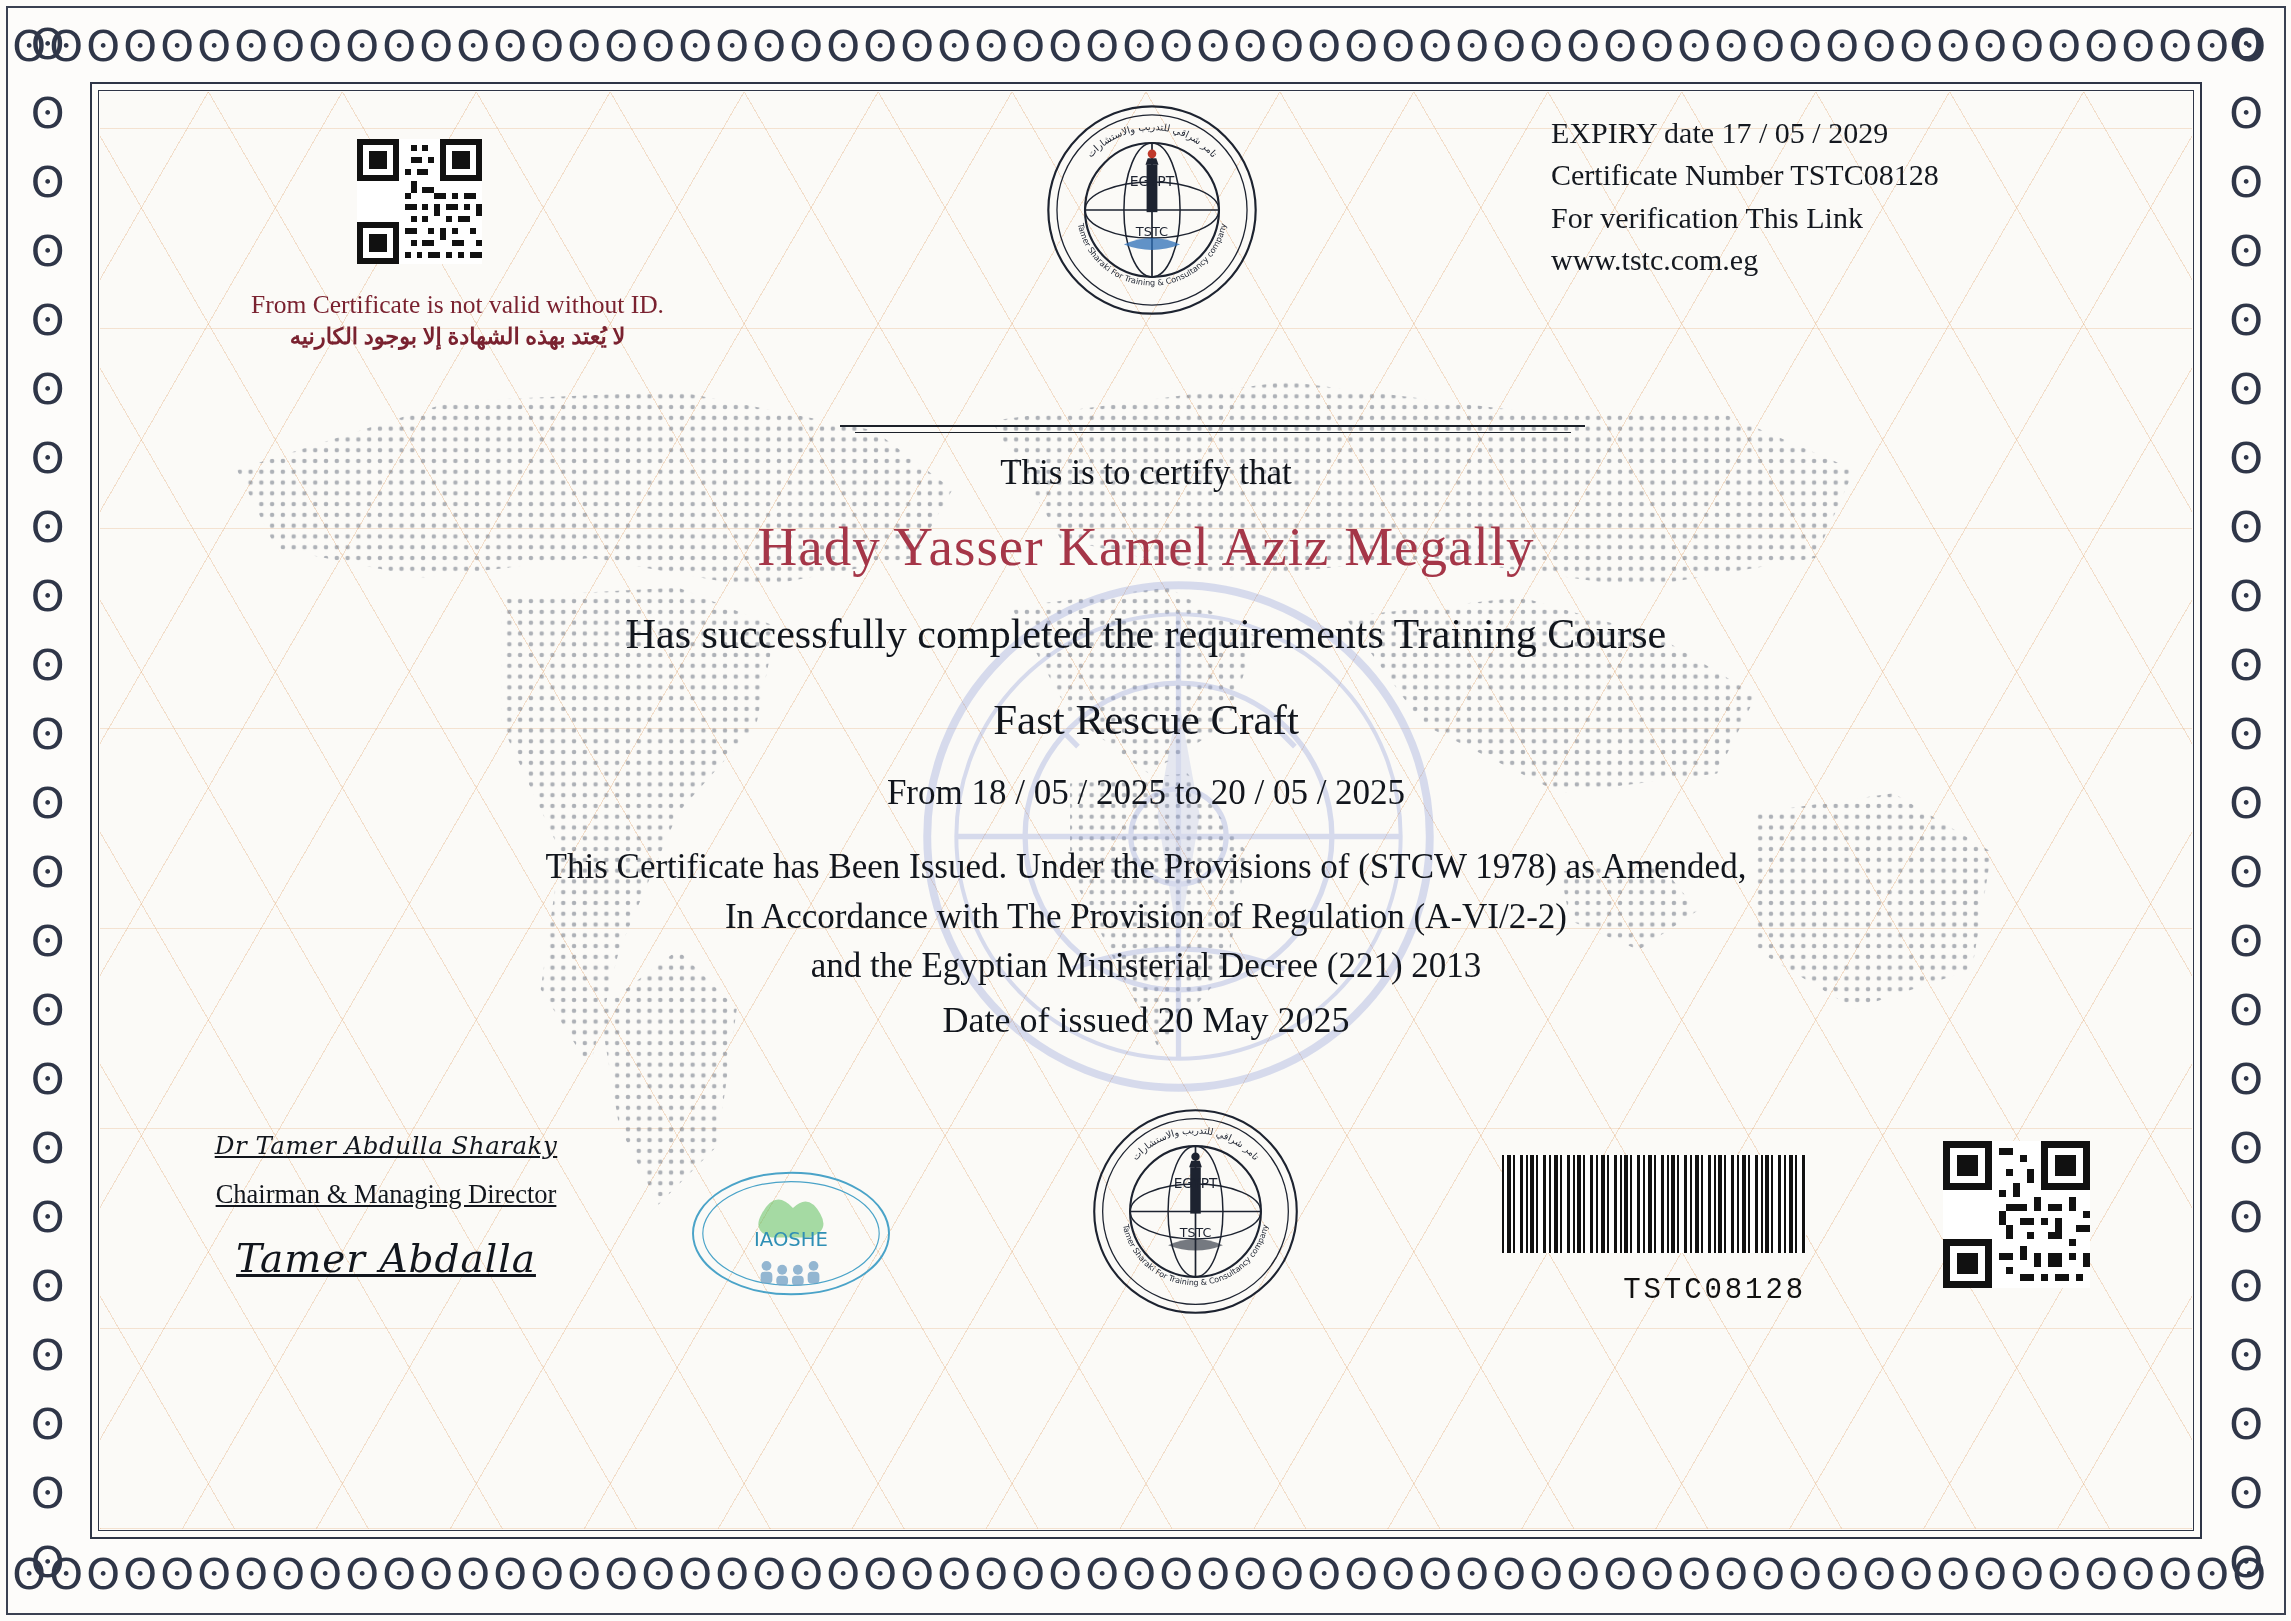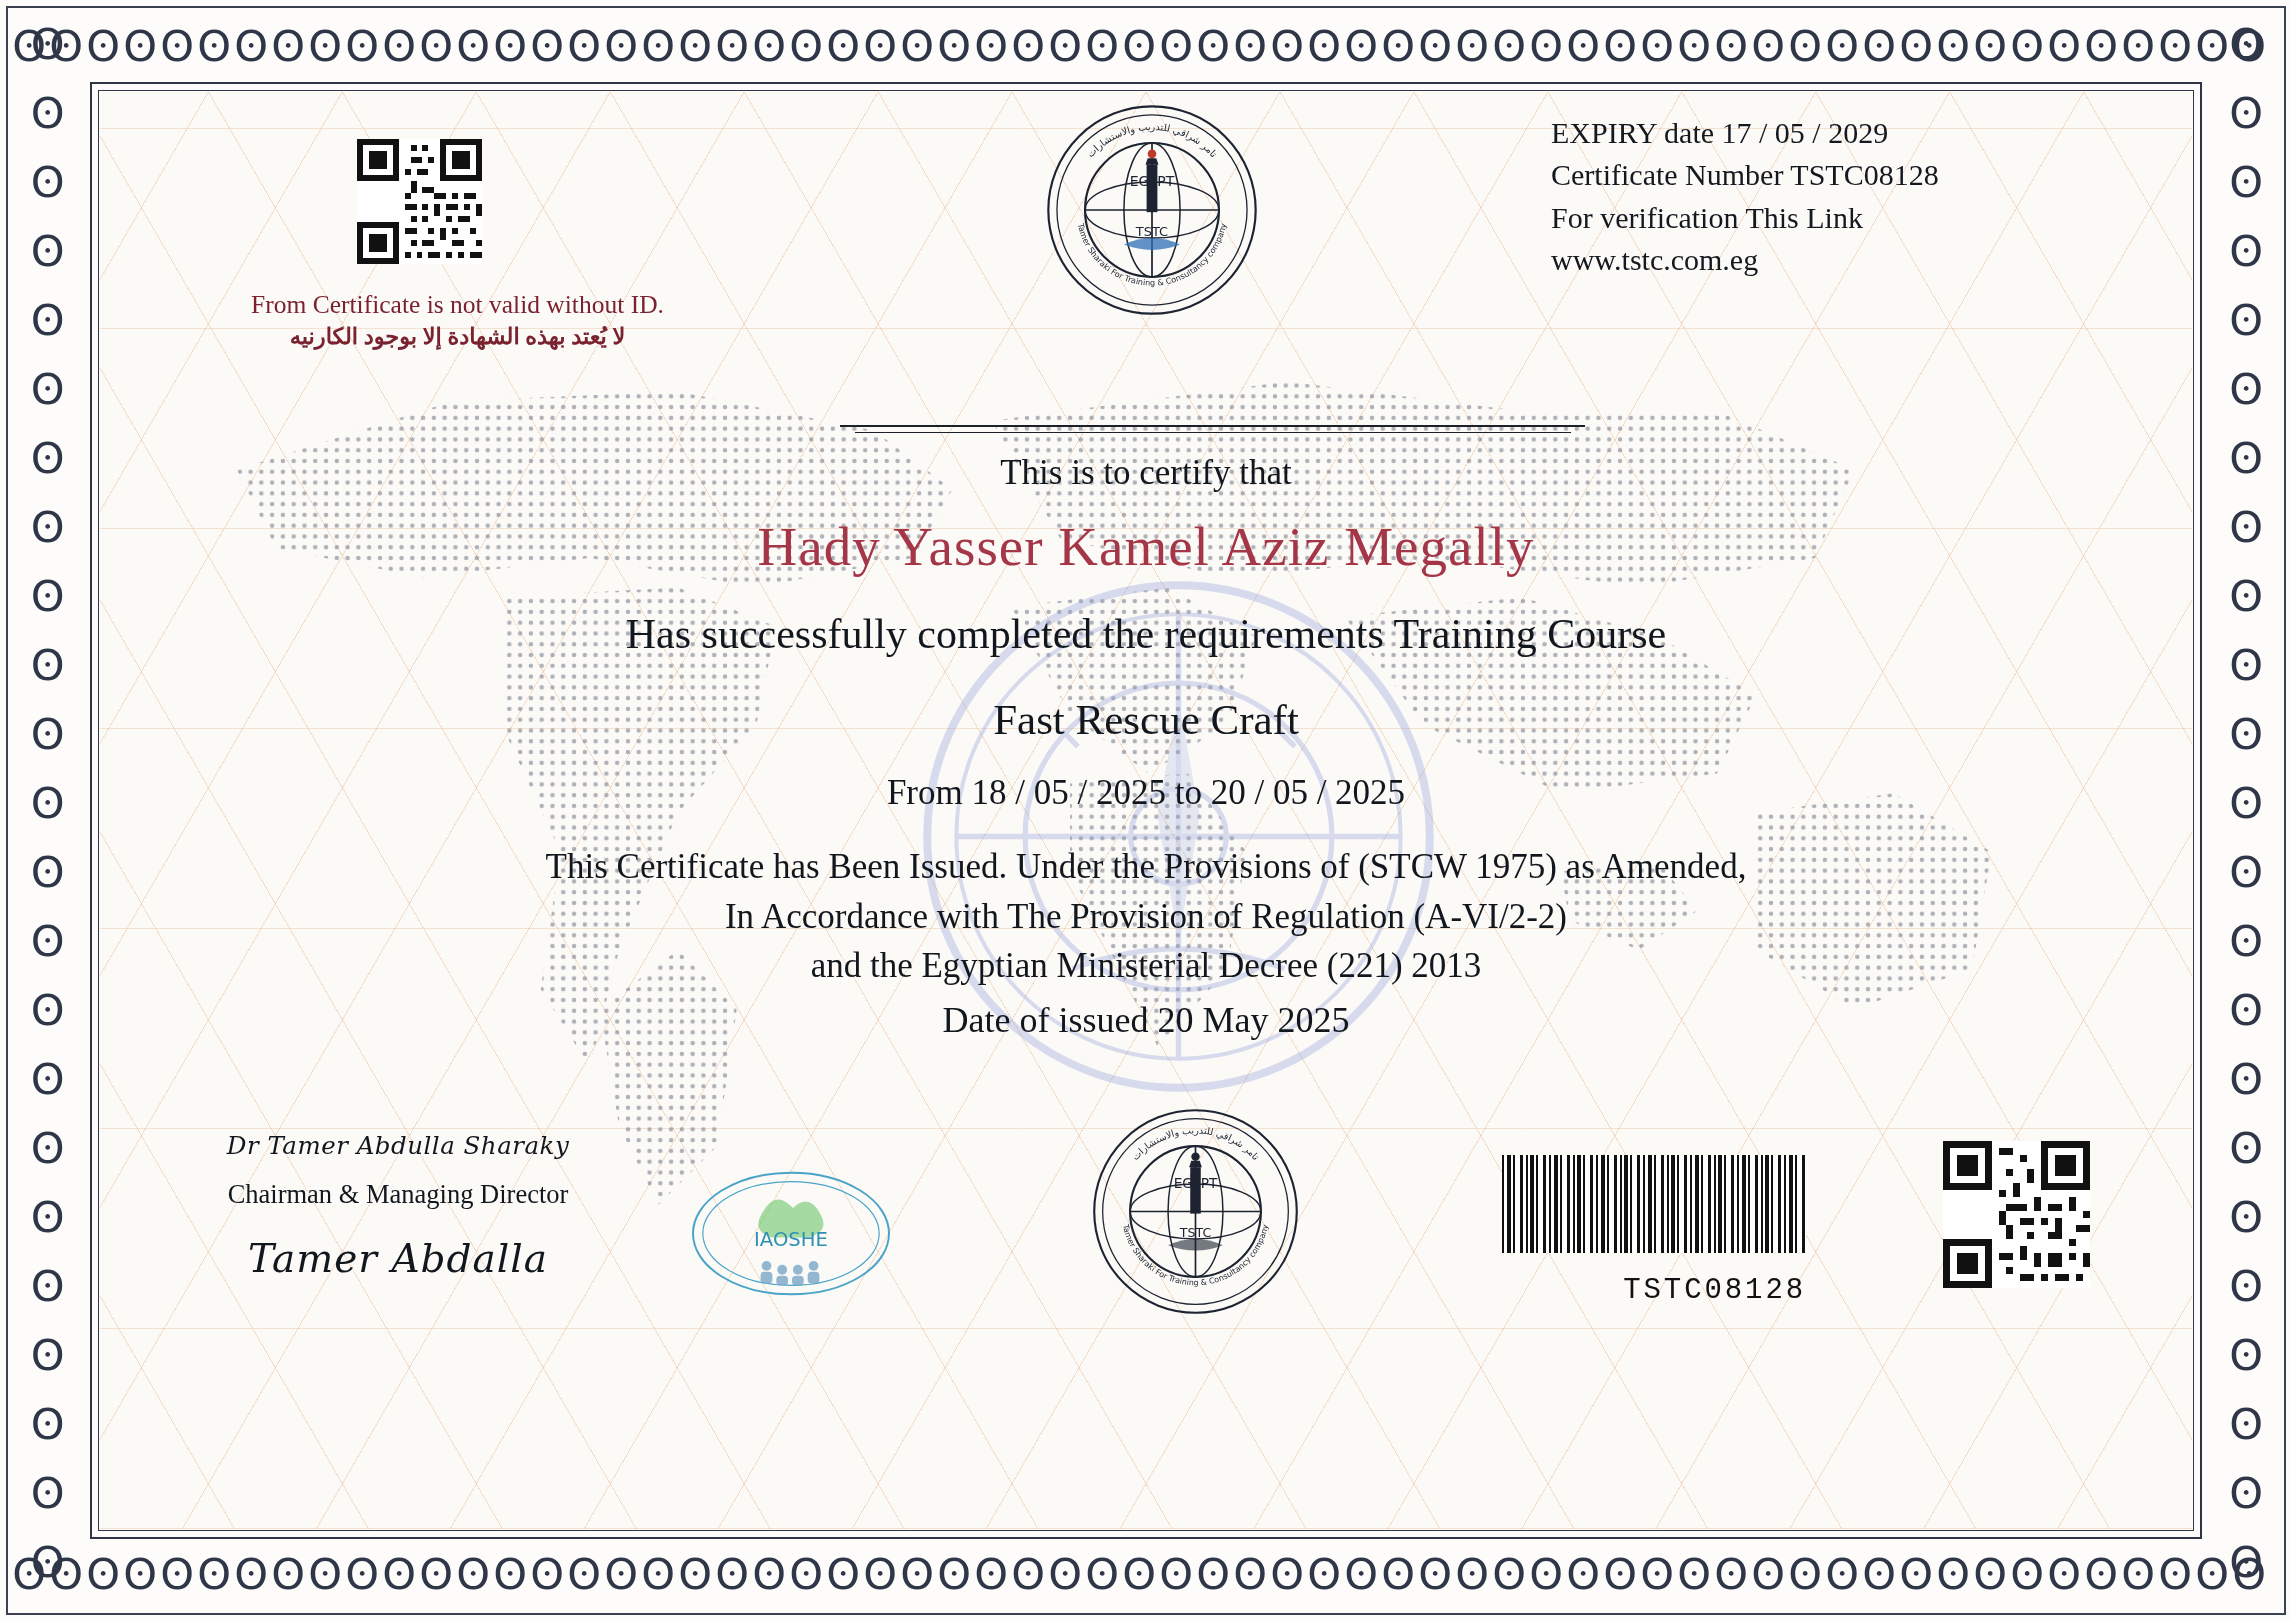--- a/index.html
+++ b/index.html
@@ -232,25 +232,26 @@
     left: 0; right: 0;
     top: 907px;
     text-align: center;
     font-size: 36px;
     color: #12161d;
   }
 
   
   .signature-block {
     position: absolute;
-    left: 92px;
+    left: 80px;
     top: 1039px;
     width: 412px;
     text-align: center;
     color: #12161d;
+    text-decoration: underline;
   }
   .sig-name {
     font-family: "DejaVu Serif", serif;
     font-style: italic;
     font-size: 24.5px;
     letter-spacing: 0.5px;
   }
   .sig-role {
     font-size: 26.5px;
     margin-top: 19px;
@@ -637,21 +638,21 @@
     <div class="title-rule"></div>
     <div class="title-rule second"></div>
 
     <div class="line-certify">This is to certify that</div>
     <div class="student-name">Hady Yasser Kamel Aziz Megally</div>
     <div class="line-completed">Has successfully completed the requirements Training Course</div>
     <div class="course-name">Fast Rescue Craft</div>
     <div class="course-dates">From 18 / 05 / 2025  to  20 / 05 / 2025</div>
 
     <div class="provisions">
-      <div>This Certificate has Been Issued. Under the Provisions of (STCW 1975) as Amended,</div>
+      <div>This Certificate has Been Issued. Under the Provisions of (STCW 1978) as Amended,</div>
       <div>In Accordance with The Provision of Regulation (A-VI/2-2)</div>
       <div>and the Egyptian Ministerial Decree (221) 2013</div>
     </div>
 
     <div class="issued">Date of issued 20 May  2025</div>
 
     <div class="signature-block">
       <div class="sig-name">Dr Tamer Abdulla Sharaky</div>
       <div class="sig-role">Chairman &amp; Managing Director</div>
       <div class="sig-script">Tamer Abdalla</div>

